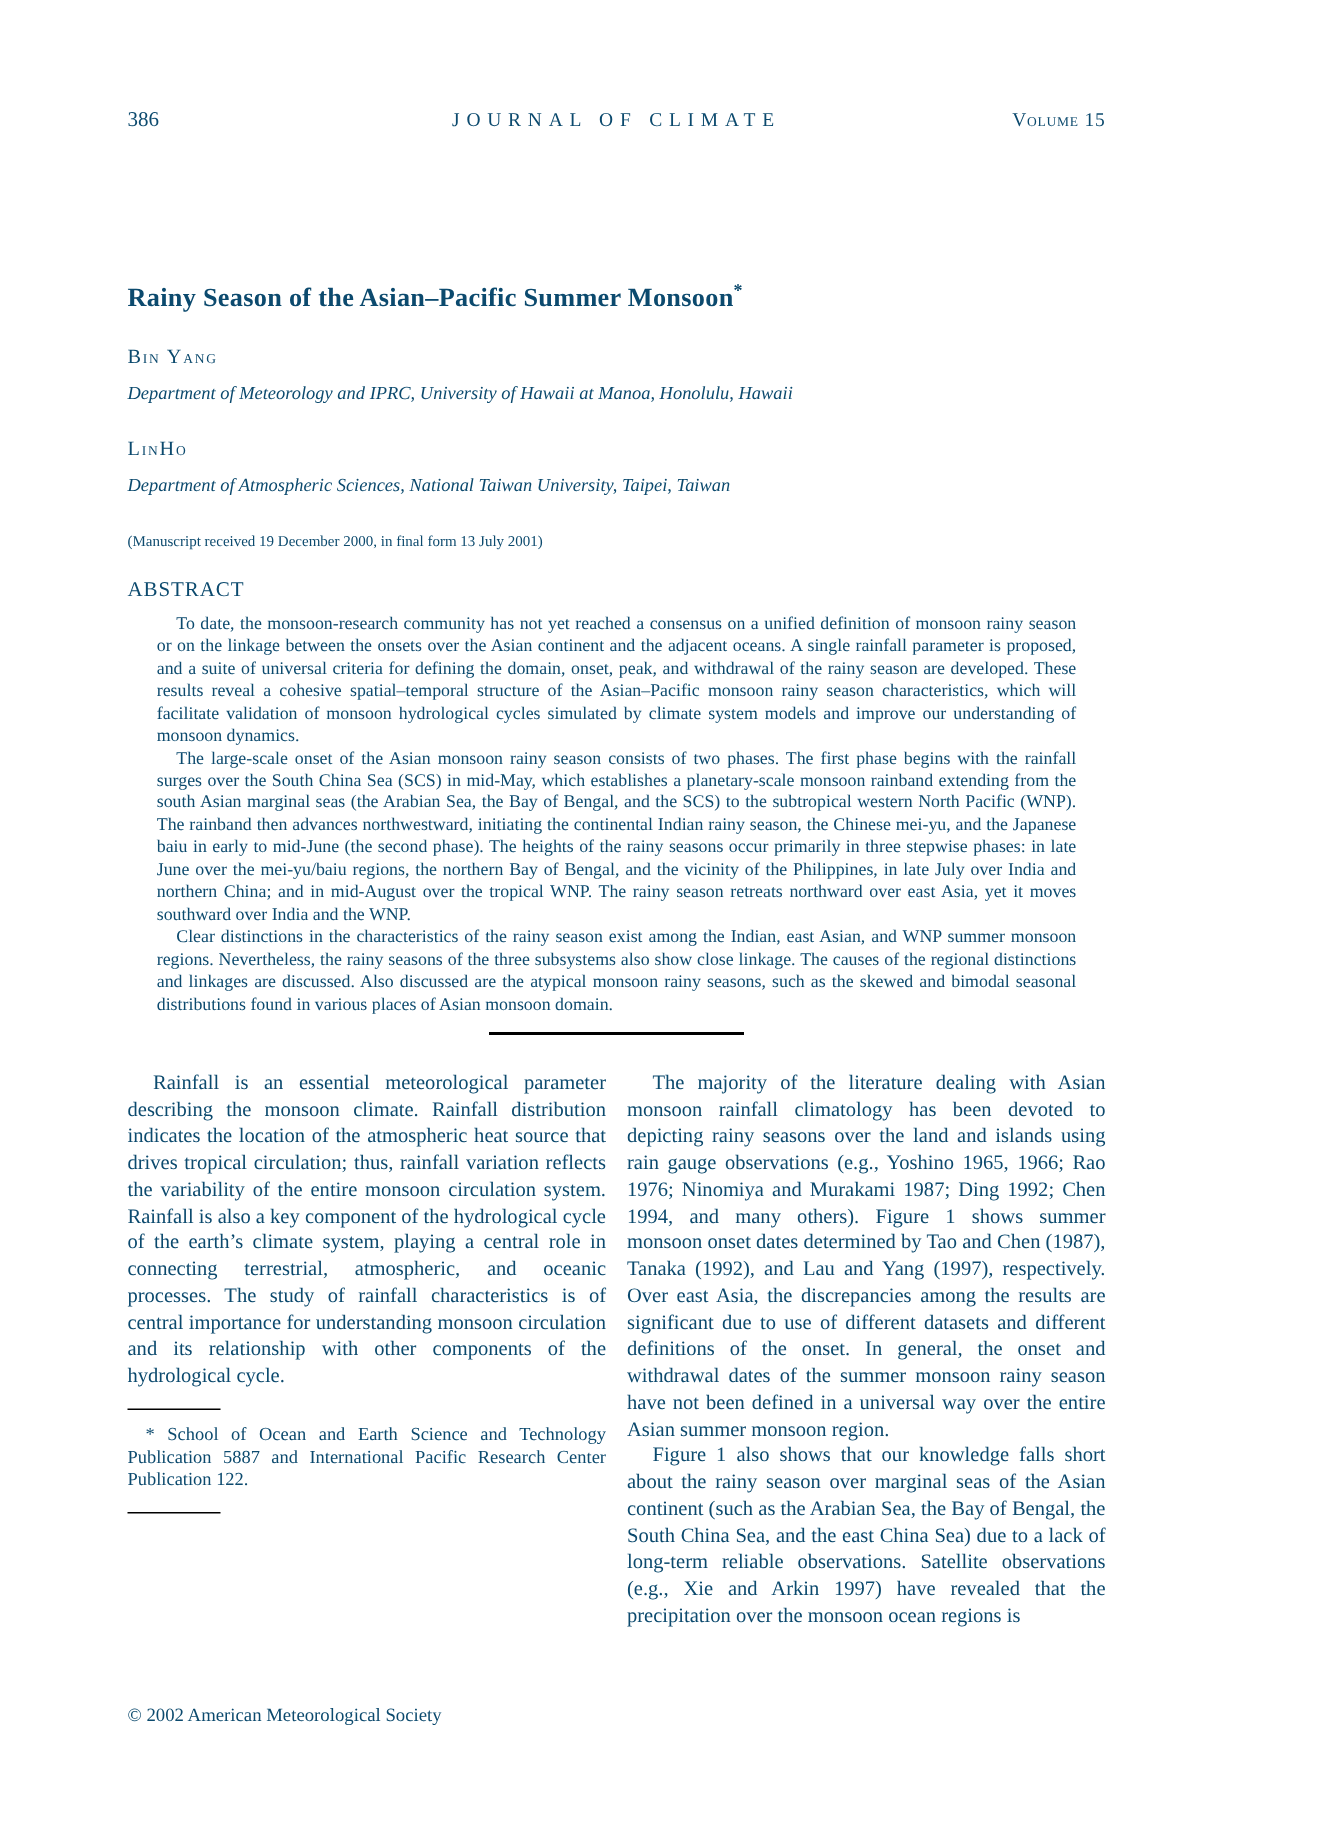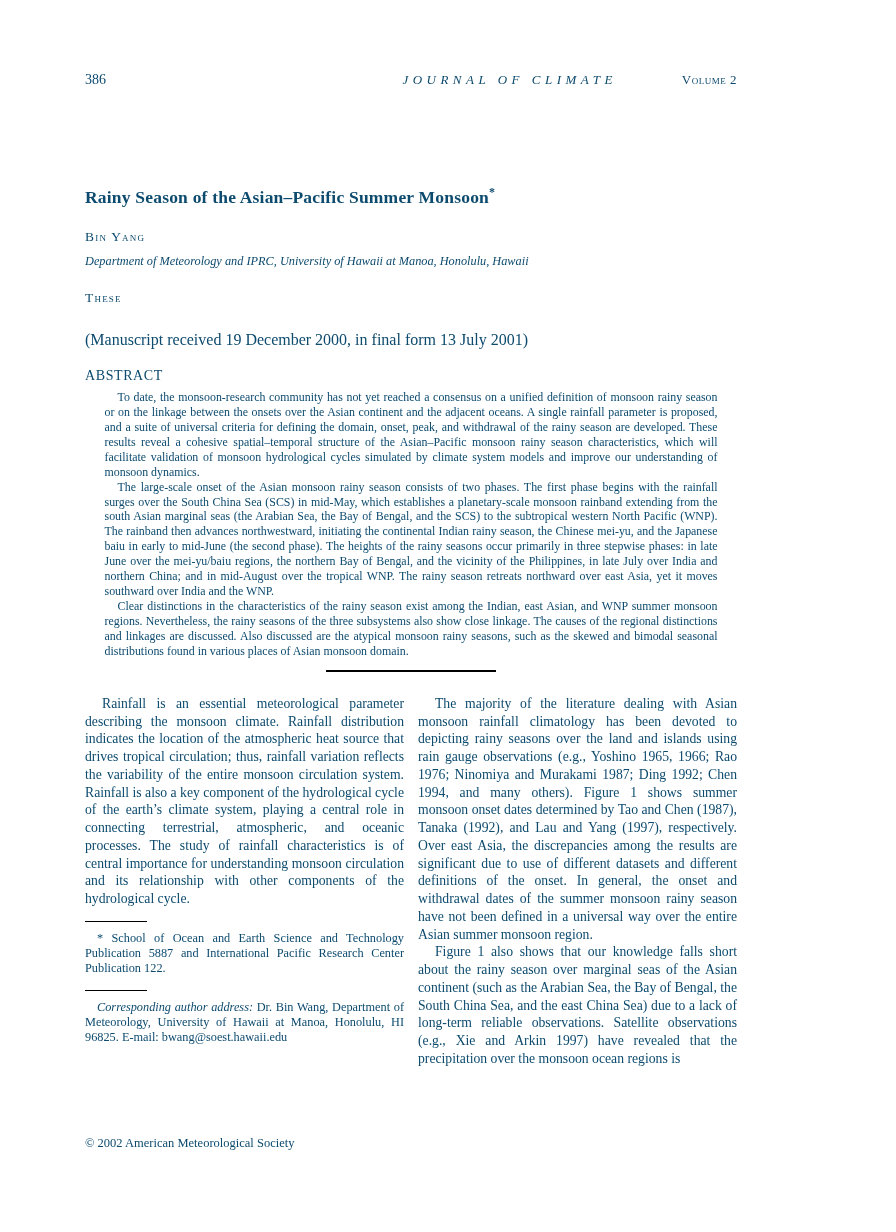--- a/index.html
+++ b/index.html
@@ -24,24 +24,23 @@
     display: flex;
     align-items: baseline;
     padding-top: 72px;
   }
   .page-num {
     width: 120px;
     font-size: 14px;
   }
   .journal-name {
     flex: 1;
-    text-align: right;
+    text-align: center;
     font-size: 13px;
     letter-spacing: 4.5px;
-    font-style: italic;
   }
   .volume-label {
     width: 120px;
     text-align: right;
     font-size: 13px;
     font-variant: small-caps;
     letter-spacing: 0.5px;
   }
 
   
@@ -64,21 +63,21 @@
     font-variant: small-caps;
     letter-spacing: 1.2px;
   }
   .author-affil {
     margin-top: 9px;
     font-size: 12.3px;
     font-style: italic;
   }
   .manuscript-note {
     margin-top: 25px;
-    font-size: 16px;
+    font-size: 10px;
   }
 
   
   .abstract-heading {
     margin-top: 19px;
     font-size: 14px;
     letter-spacing: 0.6px;
   }
   .abstract-body {
     width: 613px;
@@ -150,30 +149,31 @@
   }
 </style>
 </head>
 <body>
 
 <div id="page">
 
   <div class="page-header">
     <span class="page-num">386</span>
     <span class="journal-name">JOURNAL OF CLIMATE</span>
-    <span class="volume-label">Volume 2</span>
+    <span class="volume-label">Volume 15</span>
   </div>
 
   <div class="title-block">
     <div class="paper-title"><span>Rainy Season of the Asian–Pacific Summer Monsoon</span><span class="title-marker">*</span></div>
 
     <div class="author-name">Bin Yang</div>
     <div class="author-affil">Department of Meteorology and IPRC, University of Hawaii at Manoa, Honolulu, Hawaii</div>
 
-    <div class="author-name">These</div>
+    <div class="author-name">LinHo</div>
+    <div class="author-affil">Department of Atmospheric Sciences, National Taiwan University, Taipei, Taiwan</div>
 
     <div class="manuscript-note">(Manuscript received 19 December 2000, in final form 13 July 2001)</div>
   </div>
 
   <div class="abstract-heading">ABSTRACT</div>
   <div class="abstract-body">
     <p>To date, the monsoon-research community has not yet reached a consensus on a unified definition of monsoon rainy season or on the linkage between the onsets over the Asian continent and the adjacent oceans. A single rainfall parameter is proposed, and a suite of universal criteria for defining the domain, onset, peak, and withdrawal of the rainy season are developed. These results reveal a cohesive spatial–temporal structure of the Asian–Pacific monsoon rainy season characteristics, which will facilitate validation of monsoon hydrological cycles simulated by climate system models and improve our understanding of monsoon dynamics.</p>
     <p>The large-scale onset of the Asian monsoon rainy season consists of two phases. The first phase begins with the rainfall surges over the South China Sea (SCS) in mid-May, which establishes a planetary-scale monsoon rainband extending from the south Asian marginal seas (the Arabian Sea, the Bay of Bengal, and the SCS) to the subtropical western North Pacific (WNP). The rainband then advances northwestward, initiating the continental Indian rainy season, the Chinese mei-yu, and the Japanese baiu in early to mid-June (the second phase). The heights of the rainy seasons occur primarily in three stepwise phases: in late June over the mei-yu/baiu regions, the northern Bay of Bengal, and the vicinity of the Philippines, in late July over India and northern China; and in mid-August over the tropical WNP. The rainy season retreats northward over east Asia, yet it moves southward over India and the WNP.</p>
     <p>Clear distinctions in the characteristics of the rainy season exist among the Indian, east Asian, and WNP summer monsoon regions. Nevertheless, the rainy seasons of the three subsystems also show close linkage. The causes of the regional distinctions and linkages are discussed. Also discussed are the atypical monsoon rainy seasons, such as the skewed and bimodal seasonal distributions found in various places of Asian monsoon domain.</p>
   </div>
@@ -184,23 +184,20 @@
 
     <div class="col">
       <p>Rainfall is an essential meteorological parameter describing the monsoon climate. Rainfall distribution indicates the location of the atmospheric heat source that drives tropical circulation; thus, rainfall variation reflects the variability of the entire monsoon circulation system. Rainfall is also a key component of the hydrological cycle of the earth’s climate system, playing a central role in connecting terrestrial, atmospheric, and oceanic processes. The study of rainfall characteristics is of central importance for understanding monsoon circulation and its relationship with other components of the hydrological cycle.</p>
 
       <hr class="footnote-rule">
       <div class="footnotes">
         <p>* School of Ocean and Earth Science and Technology Publication 5887 and International Pacific Research Center Publication 122.</p>
       </div>
 
       <hr class="footnote-rule">
-      <div class="footnotes">
-        <p><span class="corresponding-label">Corresponding author address:</span><span> Dr. Bin Wang, Department of Meteorology, University of Hawaii at Manoa, Honolulu, HI 96825. E-mail: bwang@soest.hawaii.edu</span></p>
-      </div>
     </div>
 
     <div class="col">
       <p>The majority of the literature dealing with Asian monsoon rainfall climatology has been devoted to depicting rainy seasons over the land and islands using rain gauge observations (e.g., Yoshino 1965, 1966; Rao 1976; Ninomiya and Murakami 1987; Ding 1992; Chen 1994, and many others). Figure 1 shows summer monsoon onset dates determined by Tao and Chen (1987), Tanaka (1992), and Lau and Yang (1997), respectively. Over east Asia, the discrepancies among the results are significant due to use of different datasets and different definitions of the onset. In general, the onset and withdrawal dates of the summer monsoon rainy season have not been defined in a universal way over the entire Asian summer monsoon region.</p>
       <p>Figure 1 also shows that our knowledge falls short about the rainy season over marginal seas of the Asian continent (such as the Arabian Sea, the Bay of Bengal, the South China Sea, and the east China Sea) due to a lack of long-term reliable observations. Satellite observations (e.g., Xie and Arkin 1997) have revealed that the precipitation over the monsoon ocean regions is</p>
     </div>
 
   </div>
 
   <div class="page-footer">© 2002 American Meteorological Society</div>

